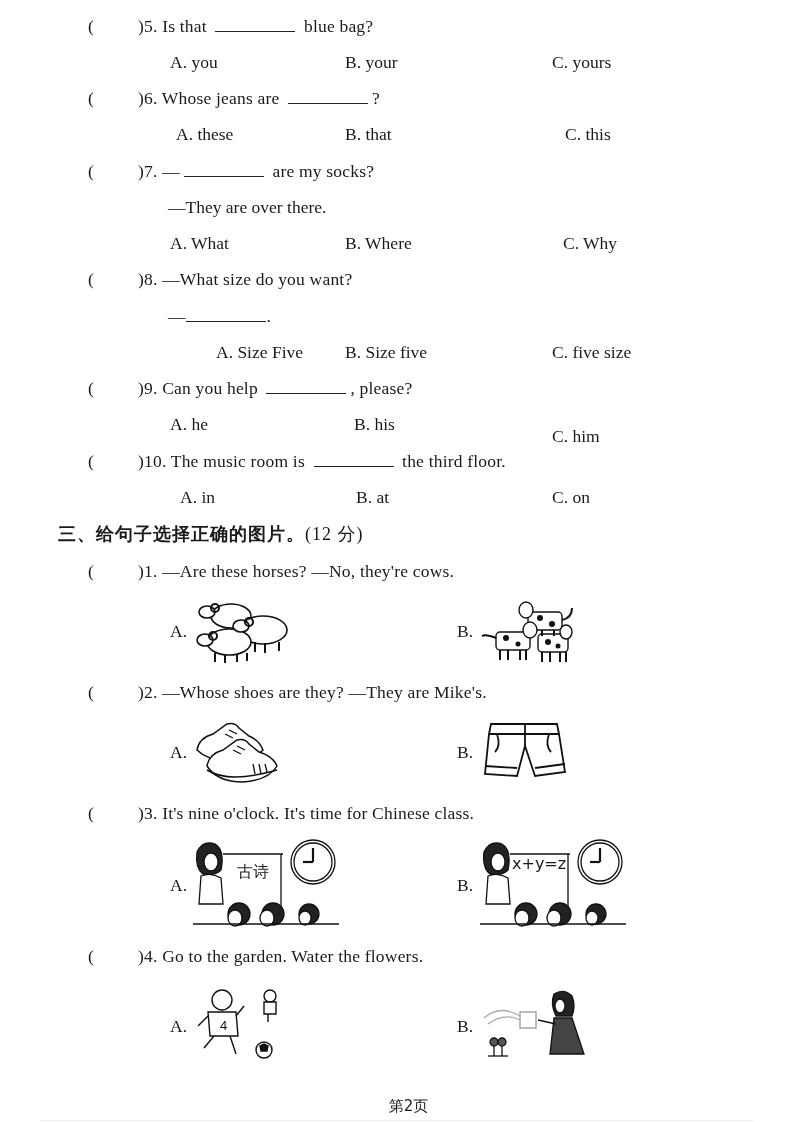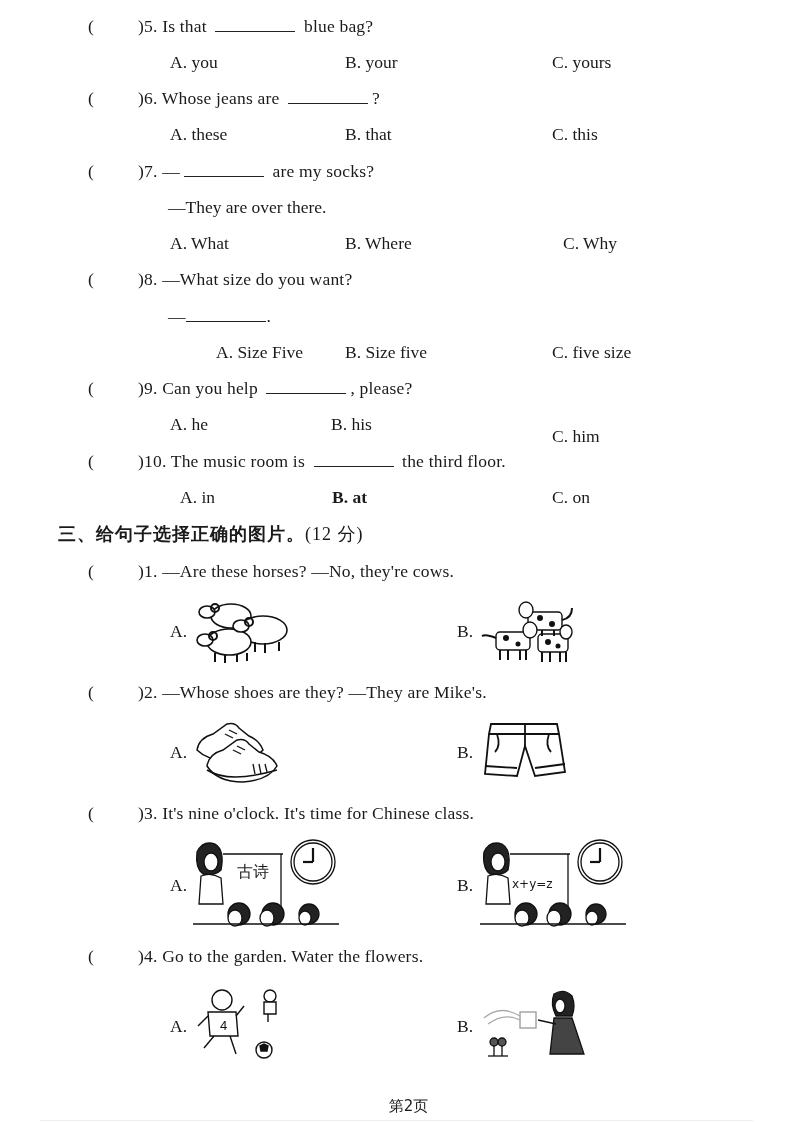--- a/index.html
+++ b/index.html
@@ -28,23 +28,23 @@
   <span class="qtext"><span>)</span><span>5</span><span>.</span> <span>Is that</span> <span class="blank"></span> <span>blue bag?</span></span>
 </div>
 <div class="opt" style="top:52px;left:170px;">A. you</div>
 <div class="opt" style="top:52px;left:345px;">B. your</div>
 <div class="opt" style="top:52px;left:552px;">C. yours</div>
 
 <div class="line" style="top:88px;left:0;width:793px;">
   <span class="paren-l"><span>(</span></span>
   <span class="qtext"><span>)</span><span>6</span><span>.</span> <span>Whose jeans are</span> <span class="blank"></span><span>?</span></span>
 </div>
-<div class="opt" style="top:124px;left:170px;text-align:right;">A. these</div>
+<div class="opt" style="top:124px;left:176px;text-align:right;">A. these</div>
 <div class="opt" style="top:124px;left:345px;">B. that</div>
-<div class="opt" style="top:124px;left:552px;text-align:right;">C. this</div>
+<div class="opt" style="top:124px;left:565px;text-align:right;">C. this</div>
 
 <div class="line" style="top:161px;left:0;width:793px;">
   <span class="paren-l"><span>(</span></span>
   <span class="qtext"><span>)</span><span>7</span><span>.</span> <span>—</span><span class="blank"></span> <span>are my socks?</span></span>
 </div>
 <div class="opt" style="top:197px;left:168px;">—They are over there.</div>
 <div class="opt" style="top:233px;left:170px;">A. What</div>
 <div class="opt" style="top:233px;left:345px;">B. Where</div>
 <div class="opt" style="top:233px;left:552px;margin-left:11px;">C. Why</div>
 
@@ -57,29 +57,29 @@
 </div>
 <div class="opt" style="top:342px;left:170px;margin-left:46px;">A. Size Five</div>
 <div class="opt" style="top:342px;left:345px;">B. Size five</div>
 <div class="opt" style="top:342px;left:552px;">C. five size</div>
 
 <div class="line" style="top:378px;left:0;width:793px;">
   <span class="paren-l"><span>(</span></span>
   <span class="qtext"><span>)</span><span>9</span><span>.</span> <span>Can you help</span> <span class="blank"></span><span>, please?</span></span>
 </div>
 <div class="opt" style="top:414px;left:170px;">A. he</div>
-<div class="opt" style="top:414px;left:331px;">B. his</div>
+<div class="opt" style="top:414px;left:354px;">B. his</div>
 <div class="opt" style="top:426px;left:552px;">C. him</div>
 
 <div class="line" style="top:451px;left:0;width:793px;">
   <span class="paren-l"><span>(</span></span>
   <span class="qtext"><span>)</span><span>10</span><span>.</span> <span>The music room is</span> <span class="blank"></span> <span>the third floor.</span></span>
 </div>
 <div class="opt" style="top:487px;left:180px;">A. in</div>
-<div class="opt" style="top:487px;left:332px;font-weight:bold;">B. at</div>
+<div class="opt" style="top:487px;left:356px;">B. at</div>
 <div class="opt" style="top:487px;left:552px;">C. on</div>
 
 <div class="heading">
   <span>三、给句子选择正确的图片。</span><span class="pts">(12 分)</span>
 </div>
 
 <div class="line" style="top:561px;left:0;width:793px;">
   <span class="paren-l"><span>(</span></span>
   <span class="qtext"><span>)</span><span>1</span><span>.</span> <span>—Are these horses? —No, they're cows.</span></span>
 </div>
@@ -227,21 +227,21 @@
       <line x1="120" y1="22" x2="110" y2="22" stroke-width="2.2"></line>
       <circle cx="46" cy="74" r="11" fill="#222"></circle>
       <circle cx="80" cy="74" r="11" fill="#222"></circle>
       <circle cx="116" cy="74" r="10" fill="#222"></circle>
       <ellipse cx="42" cy="78" rx="7" ry="8"></ellipse>
       <ellipse cx="74" cy="78" rx="7" ry="8"></ellipse>
       <ellipse cx="112" cy="78" rx="6" ry="7"></ellipse>
       <line x1="0" y1="84" x2="146" y2="84"></line>
     </g>
   </svg>
-  <span style="position:absolute;left:32px;top:37px;font-family:'DejaVu Sans',sans-serif;font-size:12px;">x+y=z</span>
+  <span style="position:absolute;left:32px;top:14px;font-family:'DejaVu Sans',sans-serif;font-size:16px;">x+y=z</span>
 </div>
 
 <div class="line" style="top:946px;left:0;width:793px;">
   <span class="paren-l"><span>(</span></span>
   <span class="qtext"><span>)</span><span>4</span><span>.</span> <span>Go to the garden. Water the flowers.</span></span>
 </div>
 
 <div class="pic-label" style="top:1016px;left:170px;">A.</div>
 <div class="pic" style="top:988px;left:196px;">
   <svg width="84" height="72" viewBox="0 0 84 72">

